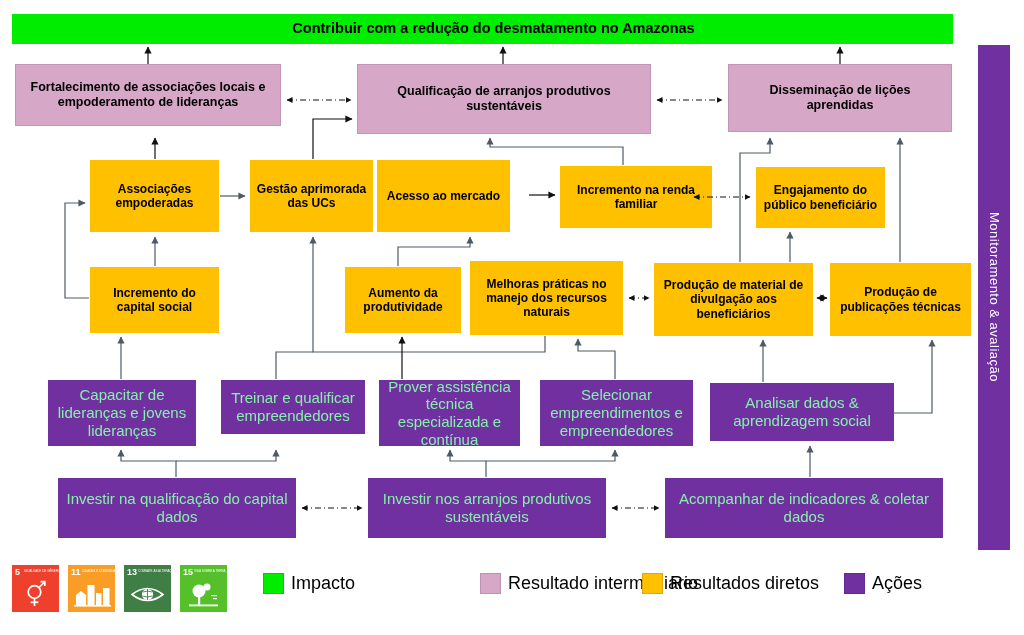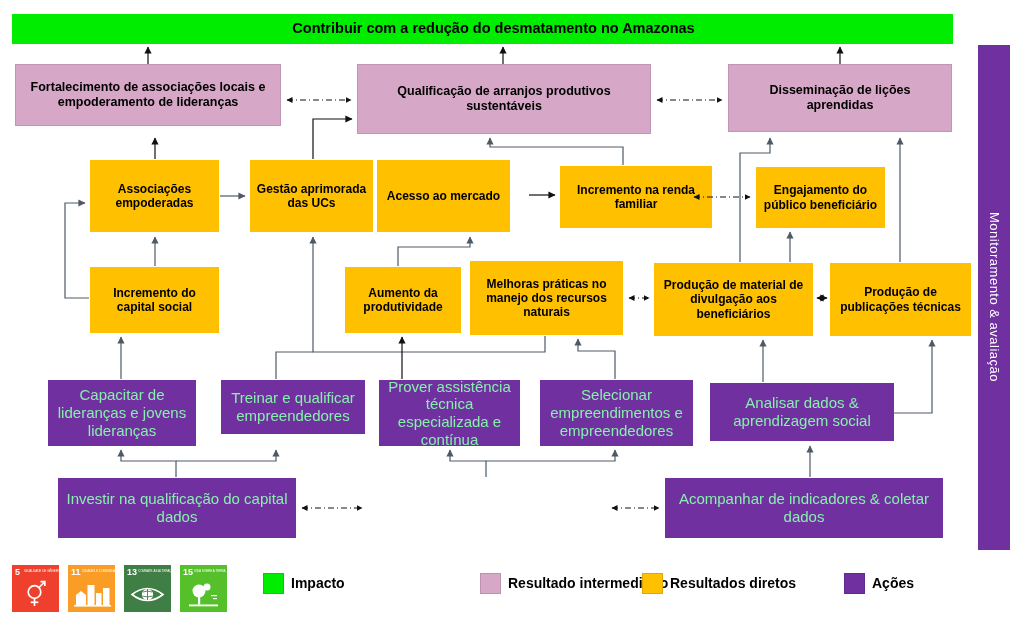--- a/index.html
+++ b/index.html
@@ -9,21 +9,21 @@
         text-align:center;box-sizing:border-box;padding:2px 6px;line-height:1.18;}
   .green-bar{background:#00ed00;color:#000;font-weight:bold;font-size:14.5px;}
   .pink{background:#d6a7c6;border:1px solid #c195b4;color:#000;font-weight:bold;font-size:12.5px;}
   .orange{background:#ffc000;color:#000;font-weight:bold;font-size:12px;}
   .purple{background:#7030a0;color:#86efac;font-weight:normal;font-size:15px;}
   .sidebar{background:#7030a0;color:#fff;font-size:13px;
            writing-mode:vertical-rl;text-align:center;letter-spacing:.5px;}
   #connectors{position:absolute;left:0;top:0;pointer-events:none;}
   .legend-item{position:absolute;display:flex;align-items:center;gap:7px;height:22px;}
   .swatch{width:21px;height:21px;box-sizing:border-box;border:1px solid rgba(0,0,0,.12);}
-  .legend-label{font-weight:bold;font-size:14px;color:#000;white-space:nowrap;}
+  .legend-label{font-weight:normal;font-size:18px;color:#000;white-space:nowrap;}
   .sdg{position:absolute;width:47px;height:47px;}
 </style>
 </head>
 <body>
 
 <div id="stage">
 
   <div class="node green-bar" style="left:12px;top:14px;width:941px;height:30px;padding-left:28px;">
     <span>Contribuir com a redução do desmatamento no Amazonas</span>
   </div>
@@ -81,20 +81,23 @@
   </div>
   <div class="node purple" style="left:710px;top:383px;width:184px;height:58px;">
     <span>Analisar dados &amp; aprendizagem social</span>
   </div>
   <div class="node purple" style="left:540px;top:380px;width:153px;height:66px;">
     <span>Selecionar empreendimentos e empreendedores</span>
   </div>
 
   <div class="node purple" style="left:58px;top:478px;width:238px;height:60px;">
     <span>Investir na qualificação do capital dados</span>
+  </div>
+  <div class="node purple" style="left:368px;top:478px;width:238px;height:60px;">
+    <span>Investir nos arranjos produtivos sustentáveis</span>
   </div>
   <div class="node purple" style="left:665px;top:478px;width:278px;height:60px;">
     <span>Acompanhar de indicadores &amp; coletar dados</span>
   </div>
 
   <div class="node sidebar" style="left:978px;top:45px;width:32px;height:505px;">
     <span>Monitoramento &amp; avaliação</span>
   </div>
 
   <svg id="connectors" width="1024" height="635" viewBox="0 0 1024 635">

